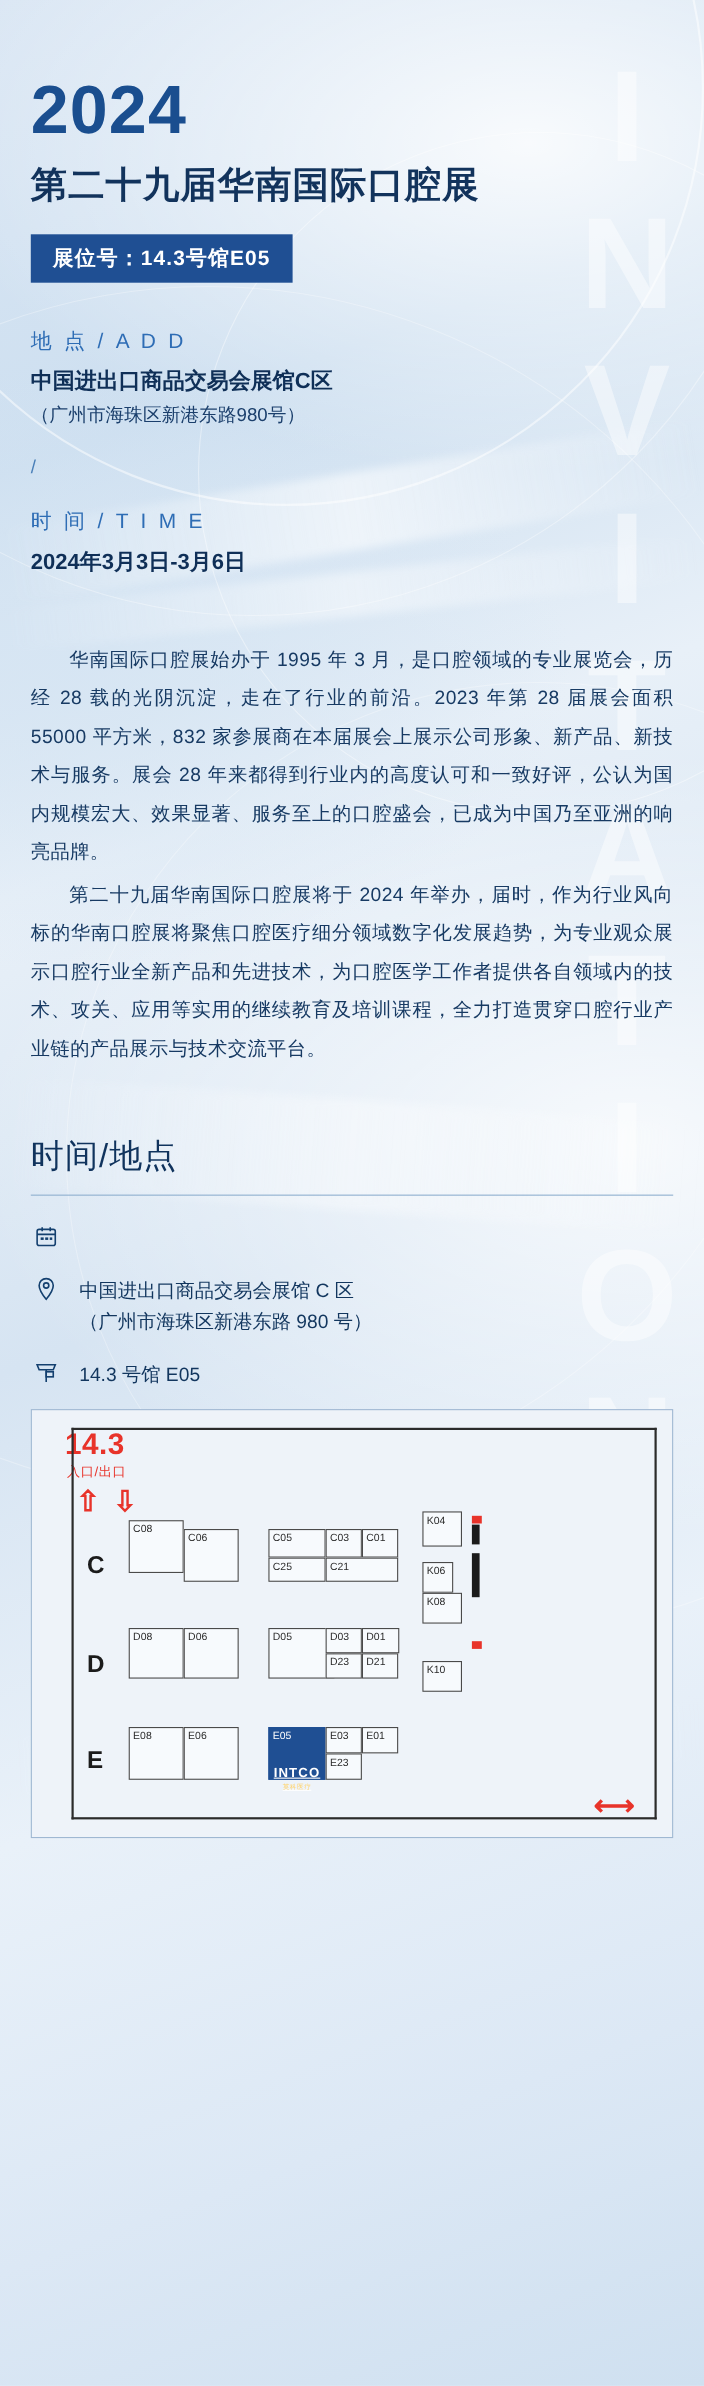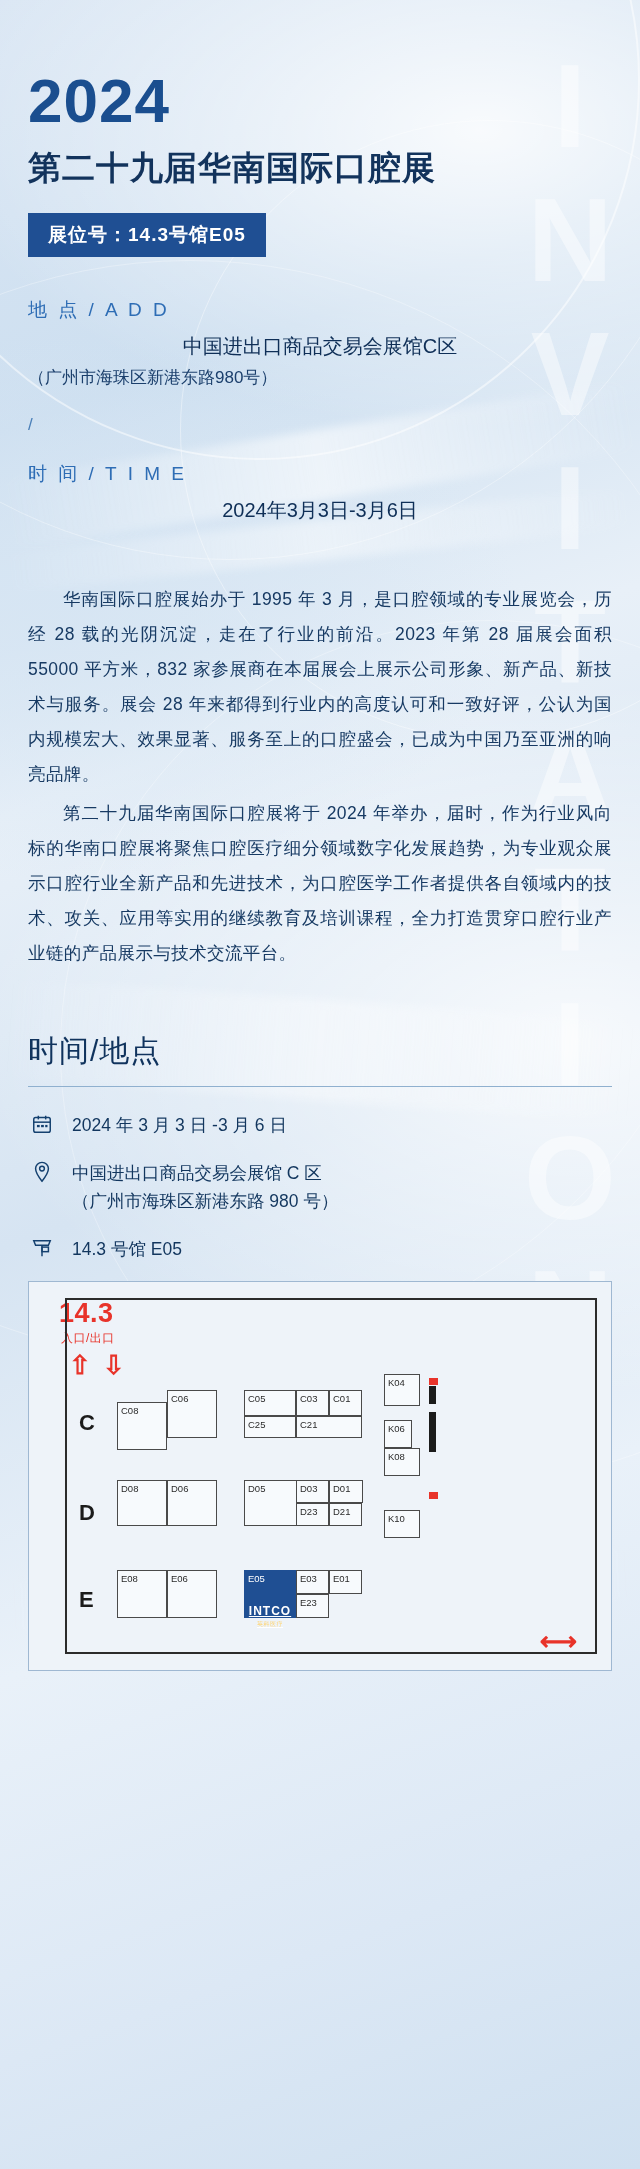--- a/index.html
+++ b/index.html
@@ -88,23 +88,22 @@
   .label-line {
     margin-top: 40px;
     font-size: 19px;
     color: #2e6db5;
     letter-spacing: 3px;
     font-weight: 500;
   }
   .value-strong {
     margin-top: 10px;
     font-size: 20px;
-    font-weight: 400;
+    font-weight: 700;
     color: #0f2f57;
-    text-align: center;
   }
   .value-sub {
     margin-top: 6px;
     font-size: 17px;
     color: #1b3f6c;
   }
   .slash-row {
     margin-top: 26px;
     font-size: 17px;
     color: #4a7fb8;
@@ -309,21 +308,20 @@
           <svg width="22" height="22" viewBox="0 0 24 24" fill="none" stroke="#14406f" stroke-width="1.6">
             <rect x="3" y="5" width="18" height="16" rx="2"></rect>
             <line x1="3" y1="10" x2="21" y2="10"></line>
             <line x1="8" y1="3" x2="8" y2="7"></line>
             <line x1="16" y1="3" x2="16" y2="7"></line>
             <rect x="6.5" y="13" width="3" height="2.5" fill="#14406f" stroke="none"></rect>
             <rect x="11" y="13" width="3" height="2.5" fill="#14406f" stroke="none"></rect>
             <rect x="15.5" y="13" width="2.5" height="2.5" fill="#14406f" stroke="none"></rect>
           </svg>
         </span>
-        <span class="info-text">2024 年 3 月 3 日 -3 月 6 日</span>
       </div>
 
       <div class="info-row">
         <span class="info-icon">
           <svg width="22" height="24" viewBox="0 0 24 26" fill="none" stroke="#14406f" stroke-width="1.6">
             <path d="M12 2.5c-4 0-7 3-7 6.8C5 14.5 12 23 12 23s7-8.5 7-13.7c0-3.8-3-6.8-7-6.8z"></path>
             <circle cx="12" cy="9.3" r="2.6"></circle>
           </svg>
         </span>
         <span class="info-text" style="white-space: pre-line;">中国进出口商品交易会展馆 C 区
@@ -352,21 +350,21 @@
         <span>⇩</span>
       </div>
 
       <div class="fp-frame"></div>
       <div class="fp-frame-left"></div>
 
       <div class="rowlabel" style="left:50px; top:128px;">C</div>
       <div class="rowlabel" style="left:50px; top:218px;">D</div>
       <div class="rowlabel" style="left:50px; top:305px;">E</div>
 
-      <div class="cell" style="left:88px; top:120px; width:50px; height:48px;">C08</div>
+      <div class="cell" style="left:88px; top:100px; width:50px; height:48px;">C08</div>
       <div class="cell" style="left:138px; top:108px; width:50px; height:48px;">C06</div>
       <div class="cell" style="left:215px; top:108px; width:52px; height:26px;">C05</div>
       <div class="cell" style="left:267px; top:108px; width:33px; height:26px;">C03</div>
       <div class="cell" style="left:300px; top:108px; width:33px; height:26px;">C01</div>
       <div class="cell" style="left:215px; top:134px; width:52px; height:22px;">C25</div>
       <div class="cell" style="left:267px; top:134px; width:66px; height:22px;">C21</div>
 
       <div class="cell" style="left:88px; top:198px; width:50px; height:46px;">D08</div>
       <div class="cell" style="left:138px; top:198px; width:50px; height:46px;">D06</div>
       <div class="cell" style="left:215px; top:198px; width:60px; height:46px;">D05</div>

